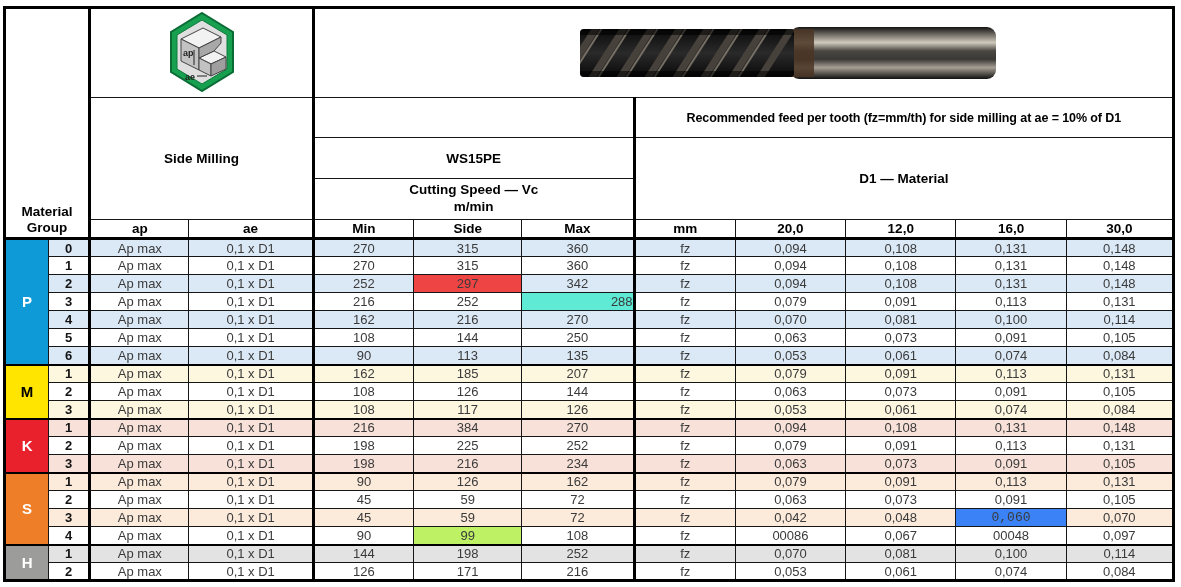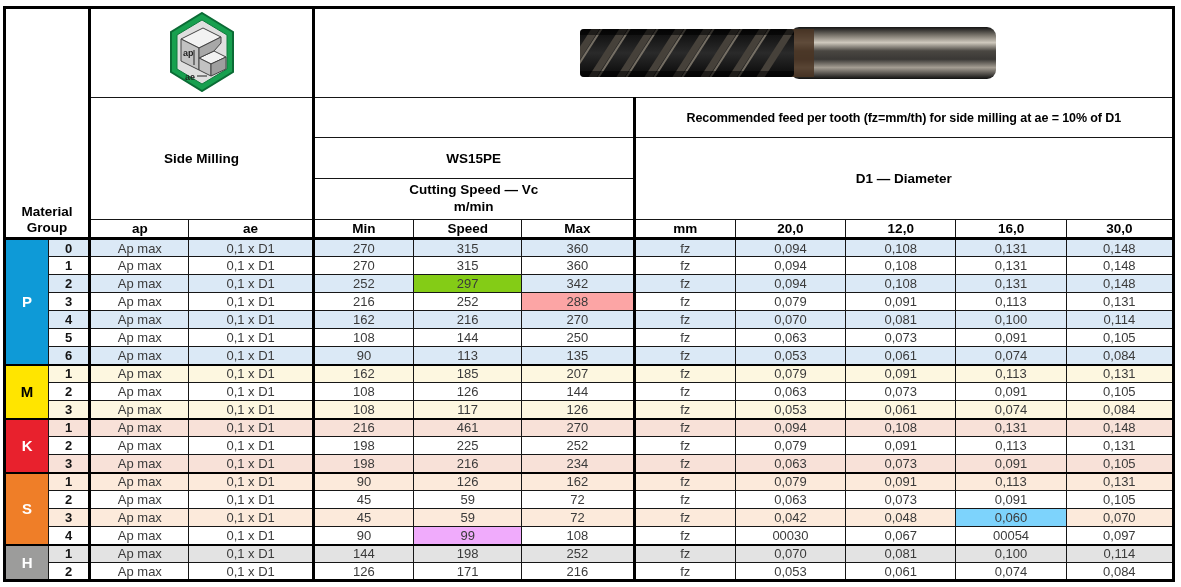--- a/index.html
+++ b/index.html
@@ -116,33 +116,33 @@
         </div>
       </th>
     </tr>
     <tr class="r-band">
       <th class="b3r" colspan="2" rowspan="3">Side Milling</th>
       <th class="b3r" colspan="3"></th>
       <th class="recommended" colspan="5">Recommended feed per tooth (fz=mm/th) for side milling at ae = 10% of D1</th>
     </tr>
     <tr class="r-grade">
       <th class="b3r" colspan="3">WS15PE</th>
-      <th colspan="5" rowspan="2">D1 — Diameter</th>
+      <th colspan="5" rowspan="2">D1 — Material</th>
     </tr>
     <tr class="r-vc">
       <th class="b3r vc-head" colspan="3">
         <div>Cutting Speed — Vc</div>
         <div>m/min</div>
       </th>
     </tr>
     <tr class="r-cols">
       <th>ap</th>
       <th class="b3r">ae</th>
       <th>Min</th>
-      <th>Speed</th>
+      <th>Side</th>
       <th class="b3r">Max</th>
       <th>mm</th>
       <th>20,0</th>
       <th>12,0</th>
       <th>16,0</th>
       <th>30,0</th>
     </tr>
   </thead>
   <tbody>
         <tr class="group-start">
@@ -170,35 +170,35 @@
           <td style="background: rgb(255, 255, 255);">0,094</td>
           <td style="background: rgb(255, 255, 255);">0,108</td>
           <td style="background: rgb(255, 255, 255);">0,131</td>
           <td style="background: rgb(255, 255, 255);">0,148</td>
         </tr>
         <tr>
           <td class="numcol b3r" style="background: rgb(219, 233, 246);">2</td>
           <td style="background: rgb(219, 233, 246);">Ap max</td>
           <td class="b3r" style="background: rgb(219, 233, 246);">0,1 x D1</td>
           <td style="background: rgb(219, 233, 246);">252</td>
-          <td style="background: #84cc16;">297</td>
+          <td style="background: #ef4444;">297</td>
           <td class="b3r" style="background: rgb(219, 233, 246);">342</td>
           <td style="background: rgb(219, 233, 246);">fz</td>
           <td style="background: rgb(219, 233, 246);">0,094</td>
           <td style="background: rgb(219, 233, 246);">0,108</td>
           <td style="background: rgb(219, 233, 246);">0,131</td>
           <td style="background: rgb(219, 233, 246);">0,148</td>
         </tr>
         <tr>
           <td class="numcol b3r" style="background: rgb(255, 255, 255);">3</td>
           <td style="background: rgb(255, 255, 255);">Ap max</td>
           <td class="b3r" style="background: rgb(255, 255, 255);">0,1 x D1</td>
           <td style="background: rgb(255, 255, 255);">216</td>
           <td style="background: rgb(255, 255, 255);">252</td>
-          <td class="b3r" style="background: #fca5a5;">288</td>
+          <td class="b3r" style="background: #5eead4; text-align: right;">288</td>
           <td style="background: rgb(255, 255, 255);">fz</td>
           <td style="background: rgb(255, 255, 255);">0,079</td>
           <td style="background: rgb(255, 255, 255);">0,091</td>
           <td style="background: rgb(255, 255, 255);">0,113</td>
           <td style="background: rgb(255, 255, 255);">0,131</td>
         </tr>
         <tr>
           <td class="numcol b3r" style="background: rgb(219, 233, 246);">4</td>
           <td style="background: rgb(219, 233, 246);">Ap max</td>
           <td class="b3r" style="background: rgb(219, 233, 246);">0,1 x D1</td>
@@ -276,21 +276,21 @@
           <td style="background: rgb(253, 247, 224);">0,061</td>
           <td style="background: rgb(253, 247, 224);">0,074</td>
           <td style="background: rgb(253, 247, 224);">0,084</td>
         </tr>
         <tr class="group-start">
           <td rowspan="3" class="grp-letter" style="background: rgb(232, 33, 45); color: rgb(255, 255, 255);">K</td>
           <td class="numcol b3r" style="background: rgb(248, 225, 216);">1</td>
           <td style="background: rgb(248, 225, 216);">Ap max</td>
           <td class="b3r" style="background: rgb(248, 225, 216);">0,1 x D1</td>
           <td style="background: rgb(248, 225, 216);">216</td>
-          <td style="background: rgb(248, 225, 216);">461</td>
+          <td style="background: rgb(248, 225, 216);">384</td>
           <td class="b3r" style="background: rgb(248, 225, 216);">270</td>
           <td style="background: rgb(248, 225, 216);">fz</td>
           <td style="background: rgb(248, 225, 216);">0,094</td>
           <td style="background: rgb(248, 225, 216);">0,108</td>
           <td style="background: rgb(248, 225, 216);">0,131</td>
           <td style="background: rgb(248, 225, 216);">0,148</td>
         </tr>
         <tr>
           <td class="numcol b3r" style="background: rgb(255, 255, 255);">2</td>
           <td style="background: rgb(255, 255, 255);">Ap max</td>
@@ -347,34 +347,34 @@
         <tr>
           <td class="numcol b3r" style="background: rgb(252, 234, 219);">3</td>
           <td style="background: rgb(252, 234, 219);">Ap max</td>
           <td class="b3r" style="background: rgb(252, 234, 219);">0,1 x D1</td>
           <td style="background: rgb(252, 234, 219);">45</td>
           <td style="background: rgb(252, 234, 219);">59</td>
           <td class="b3r" style="background: rgb(252, 234, 219);">72</td>
           <td style="background: rgb(252, 234, 219);">fz</td>
           <td style="background: rgb(252, 234, 219);">0,042</td>
           <td style="background: rgb(252, 234, 219);">0,048</td>
-          <td style="background: #7dd3fc;">0,060</td>
+          <td style="background: #3b82f6; font-family: Liberation Mono, monospace;">0,060</td>
           <td style="background: rgb(252, 234, 219);">0,070</td>
         </tr>
         <tr>
           <td class="numcol b3r" style="background: rgb(255, 255, 255);">4</td>
           <td style="background: rgb(255, 255, 255);">Ap max</td>
           <td class="b3r" style="background: rgb(255, 255, 255);">0,1 x D1</td>
           <td style="background: rgb(255, 255, 255);">90</td>
-          <td style="background: #f0abfc;">99</td>
+          <td style="background: #bef264;">99</td>
           <td class="b3r" style="background: rgb(255, 255, 255);">108</td>
           <td style="background: rgb(255, 255, 255);">fz</td>
-          <td style="background: rgb(255, 255, 255);">00030</td>
+          <td style="background: rgb(255, 255, 255);">00086</td>
           <td style="background: rgb(255, 255, 255);">0,067</td>
-          <td style="background: rgb(255, 255, 255);">00054</td>
+          <td style="background: rgb(255, 255, 255);">00048</td>
           <td style="background: rgb(255, 255, 255);">0,097</td>
         </tr>
         <tr class="group-start">
           <td rowspan="2" class="grp-letter" style="background: rgb(156, 156, 155); color: rgb(255, 255, 255);">H</td>
           <td class="numcol b3r" style="background: rgb(227, 227, 227);">1</td>
           <td style="background: rgb(227, 227, 227);">Ap max</td>
           <td class="b3r" style="background: rgb(227, 227, 227);">0,1 x D1</td>
           <td style="background: rgb(227, 227, 227);">144</td>
           <td style="background: rgb(227, 227, 227);">198</td>
           <td class="b3r" style="background: rgb(227, 227, 227);">252</td>

